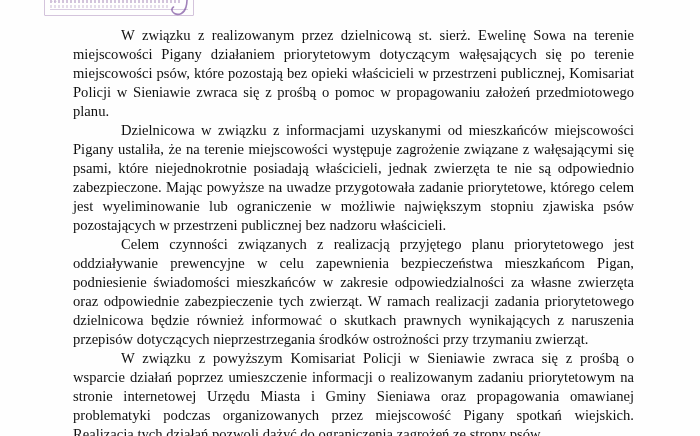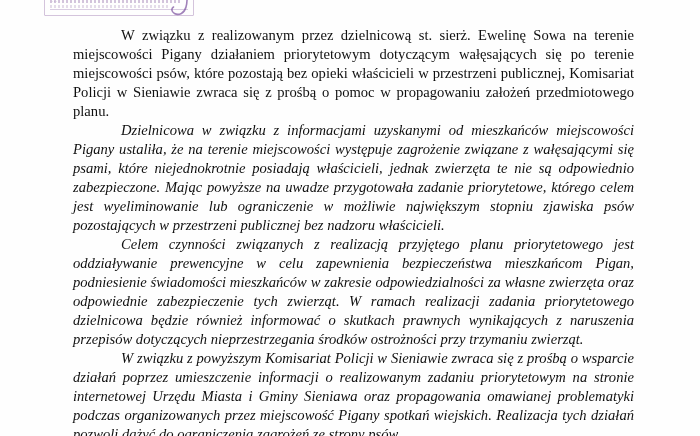--- a/index.html
+++ b/index.html
@@ -97,21 +97,21 @@
   .para {
     margin: 0 0 0 0;
     text-align: justify;
     text-justify: inter-word;
     text-indent: 48px;
     font-size: 14.6px;
     line-height: 19px;
     color: #141414;
     -webkit-font-smoothing: antialiased;
   }
-  .para + .para { margin-top: 0; font-style: italic; }
+  .para + .para { margin-top: 0; }
   
   #letter-body { filter: contrast(1.04); }
 </style>
 </head>
 <body>
 
 <div id="page">
 
   <div id="stamp-area">
     <div class="stamp-frame"></div>

